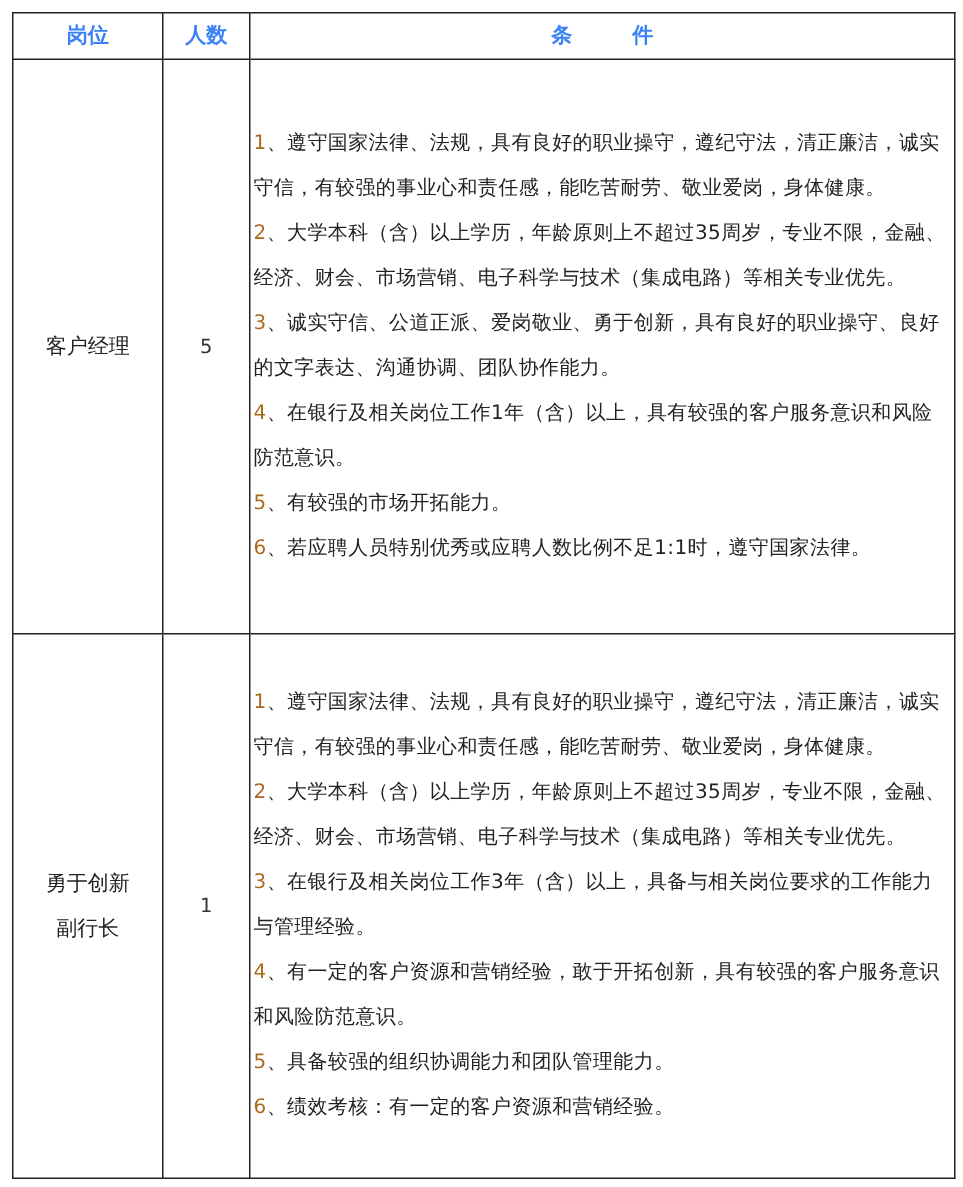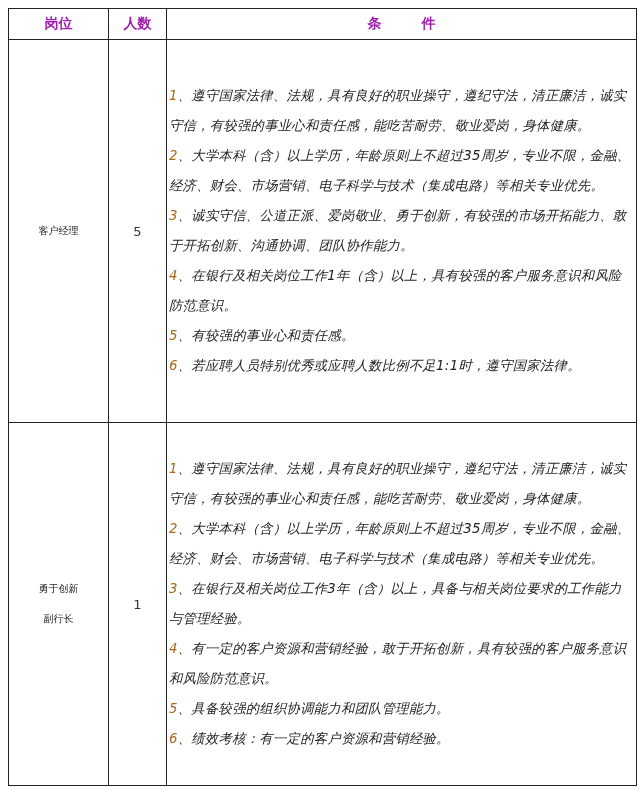--- a/index.html
+++ b/index.html
@@ -1,26 +1,26 @@
 <!DOCTYPE html>
 <html><head>
 <meta charset="utf-8">
 <style>
   html, body { margin: 0; padding: 0; background: #ffffff; }
   body { width: 642px; height: 791px; position: relative; overflow: hidden;
          font-family: "DejaVu Sans", "Liberation Sans", sans-serif; color: #222; }
   table { position: absolute; left: 8px; top: 8px; border-collapse: collapse;
           width: 628px; table-layout: fixed; }
   td, th { border: 1px solid #222; padding: 0; vertical-align: middle; }
-  th { height: 30px; font-size: 14px; font-weight: bold; text-align: center; color: #a21caf; }
+  th { height: 30px; font-size: 14px; font-weight: bold; text-align: center; color: #3b82f6; }
   .col1 { width: 100px; } .col2 { width: 58px; } .col3 { width: 470px; }
-  .pos { text-align: center; font-size: 10px; line-height: 30px; }
+  .pos { text-align: center; font-size: 14px; line-height: 30px; }
   .cnt { text-align: center; font-size: 13px; color: #333; }
   .cond { padding: 0 2px 0 2px; font-size: 13.3px; line-height: 30px; letter-spacing: 0.3px; }
-  .cond p { margin: 0; font-style: italic; }
+  .cond p { margin: 0; }
   .num { color: #a86a1c; }
   .hdr-spaced { letter-spacing: 40px; padding-left: 40px; }
 </style>
 </head>
 <body>
 
 <table>
   <colgroup>
       <col class="col1">
       <col class="col2">
@@ -35,23 +35,23 @@
   </thead>
   <tbody>
     <tr style="height:383px">
       <td class="pos">
         <div>客户经理</div>
       </td>
       <td class="cnt">5</td>
       <td class="cond">
         <p><span class="num">1</span><span>、遵守国家法律、法规，具有良好的职业操守，遵纪守法，清正廉洁，诚实守信，有较强的事业心和责任感，能吃苦耐劳、敬业爱岗，身体健康。</span></p>
         <p><span class="num">2</span><span>、大学本科（含）以上学历，年龄原则上不超过35周岁，专业不限，金融、经济、财会、市场营销、电子科学与技术（集成电路）等相关专业优先。</span></p>
-        <p><span class="num">3</span><span>、诚实守信、公道正派、爱岗敬业、勇于创新，有较强的市场开拓能力、敢于开拓创新、沟通协调、团队协作能力。</span></p>
+        <p><span class="num">3</span><span>、诚实守信、公道正派、爱岗敬业、勇于创新，具有良好的职业操守、良好的文字表达、沟通协调、团队协作能力。</span></p>
         <p><span class="num">4</span><span>、在银行及相关岗位工作1年（含）以上，具有较强的客户服务意识和风险防范意识。</span></p>
-        <p><span class="num">5</span><span>、有较强的事业心和责任感。</span></p>
+        <p><span class="num">5</span><span>、有较强的市场开拓能力。</span></p>
         <p><span class="num">6</span><span>、若应聘人员特别优秀或应聘人数比例不足1:1时，遵守国家法律。</span></p>
       </td>
     </tr>
     <tr style="height:363px">
       <td class="pos">
         <div>勇于创新</div>
         <div>副行长</div>
       </td>
       <td class="cnt">1</td>
       <td class="cond">

